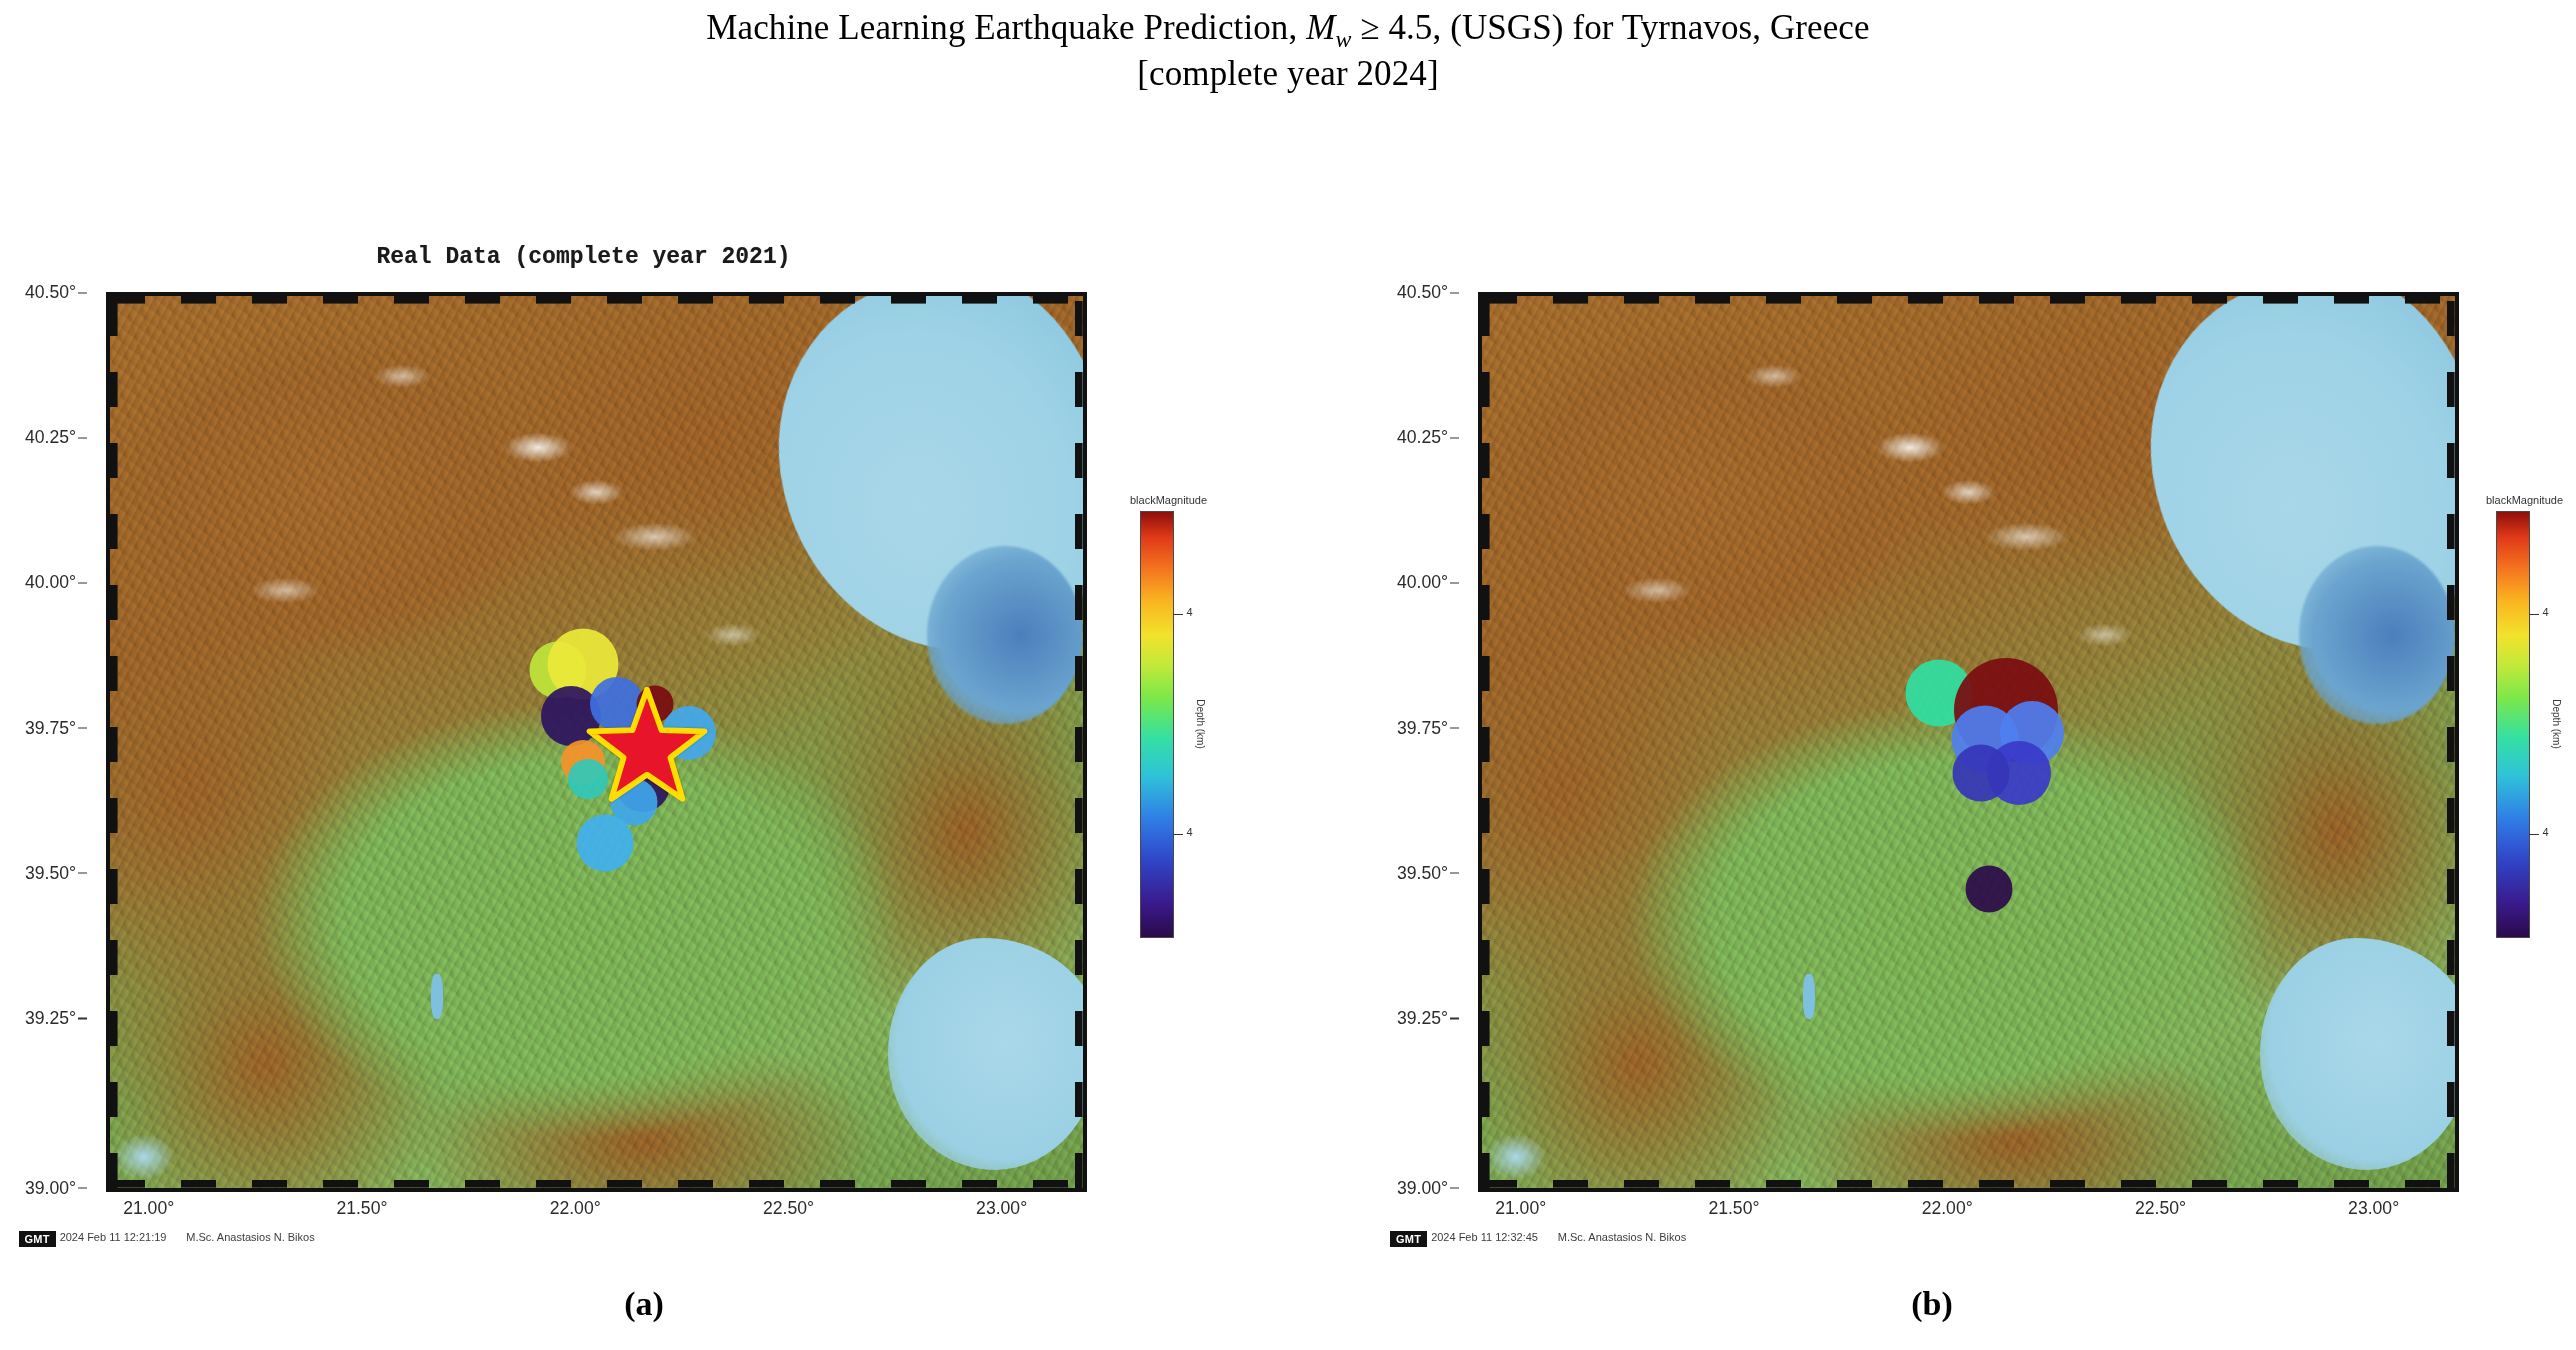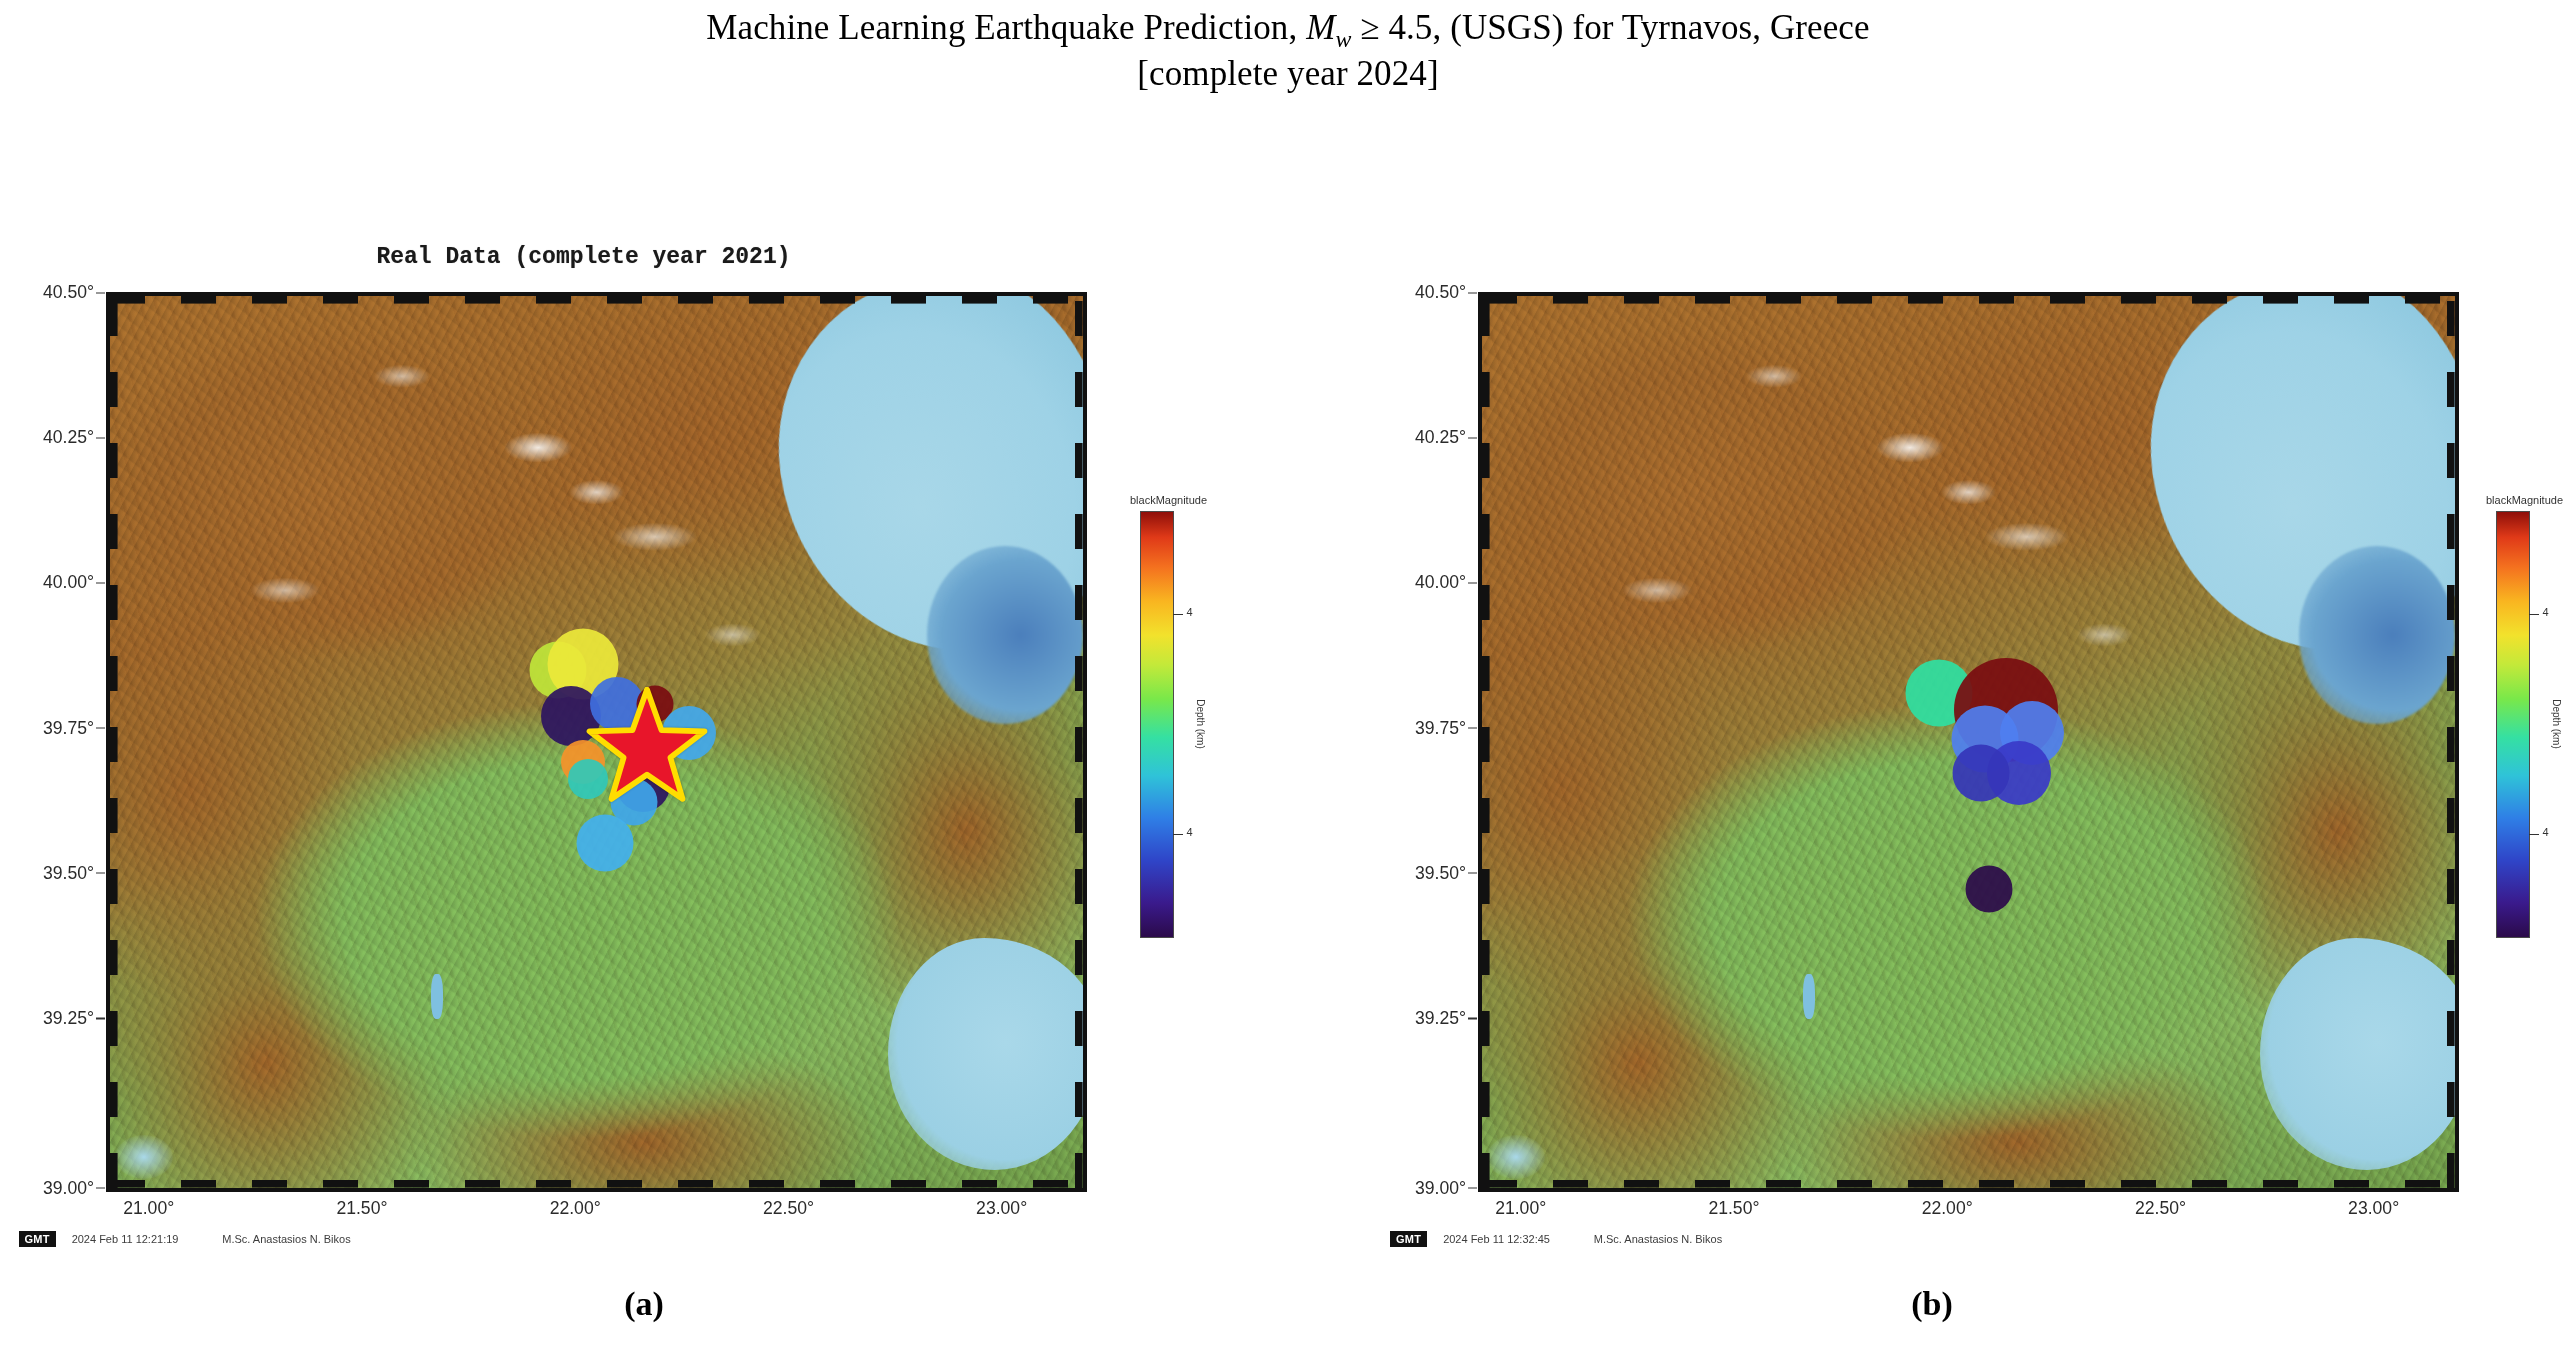--- a/index.html
+++ b/index.html
@@ -170,21 +170,21 @@
     pointer-events: none;
     background:
       repeating-linear-gradient(90deg, #111111 0px, #111111 35px, transparent 35px, transparent 71px) top/100% 7.6px no-repeat,
       repeating-linear-gradient(90deg, #111111 0px, #111111 35px, transparent 35px, transparent 71px) bottom/100% 7.6px no-repeat,
       repeating-linear-gradient(0deg, #111111 0px, #111111 35px, transparent 35px, transparent 71px) left/7.6px 100% no-repeat,
       repeating-linear-gradient(0deg, #111111 0px, #111111 35px, transparent 35px, transparent 71px) right/7.6px 100% no-repeat;
   }
   .ylabels { position: absolute; left: 0; top: 65px; width: 101px; height: 900px; }
   .ylabels .t {
     position: absolute;
-    right: 7px;
+    right: 25px;
     transform: translateY(-50%);
     font-family: "Liberation Sans", sans-serif;
     font-size: 17.6px;
     color: #2b2b2b;
     white-space: nowrap;
   }
   .ylabels .t::after {
     content: "";
     position: absolute;
     right: -11px;
@@ -288,22 +288,22 @@
     transform: translate(-50%, -50%);
     filter: drop-shadow(0 0 0.8px rgba(0,0,0,0.25));
   }
 
   
   .gmt-credit {
     position: absolute;
     left: 18.5px;
     top: 1004px;
     display: flex;
-    align-items: center;
-    gap: 16px;
+    align-items: flex-start;
+    gap: 4px;
     font-family: "Liberation Sans", sans-serif;
     font-size: 11px;
     color: #3c3c3c;
     white-space: nowrap;
   }
   #panel-b .gmt-credit { left: 102px; }
   .gmt-badge {
     background: #111111;
     color: #ffffff;
     font-family: "Liberation Sans", sans-serif;

